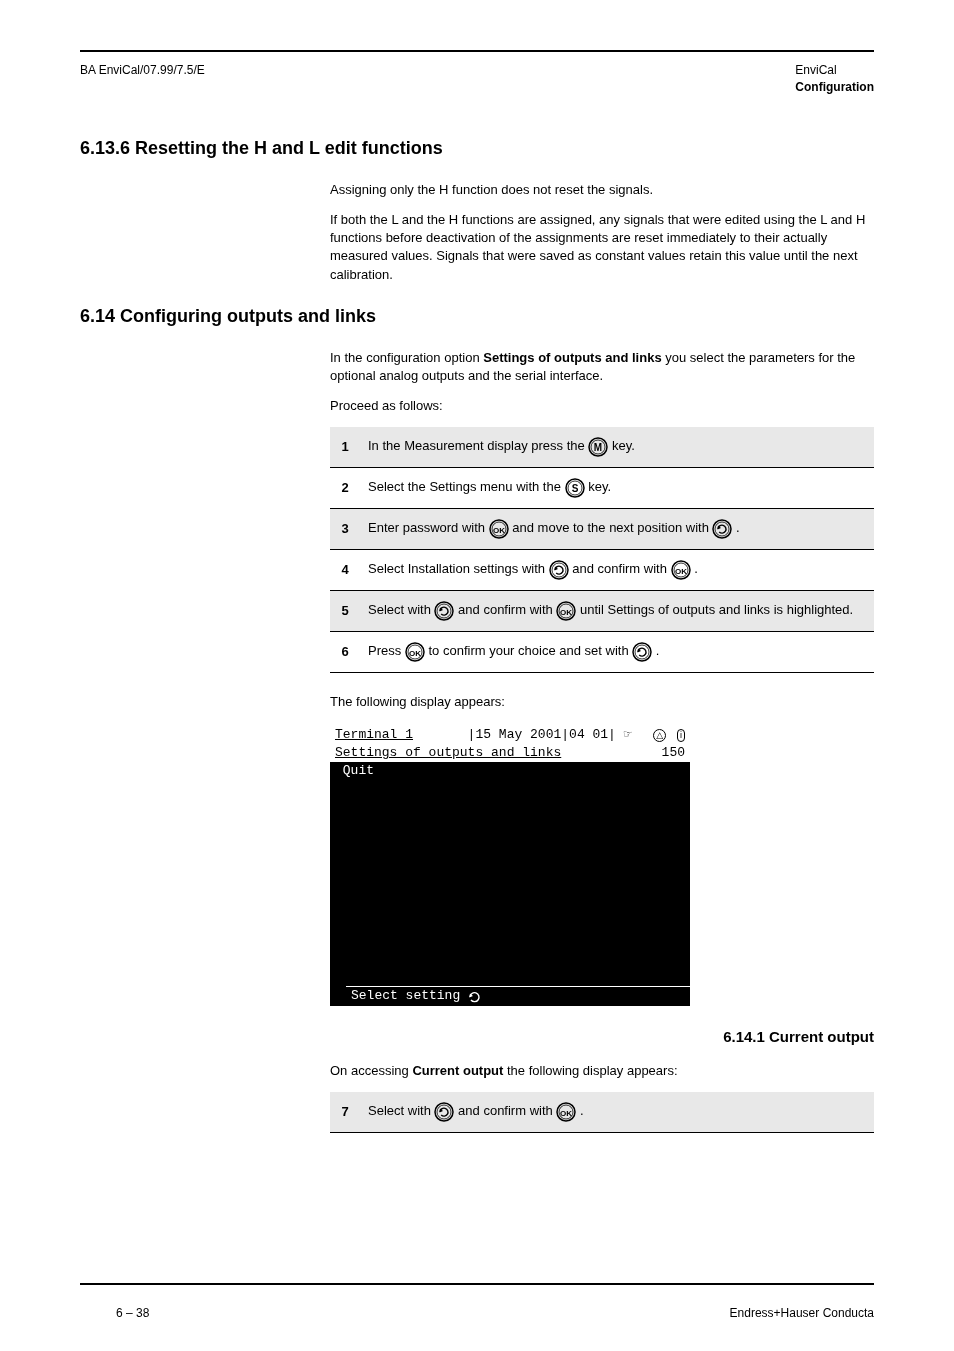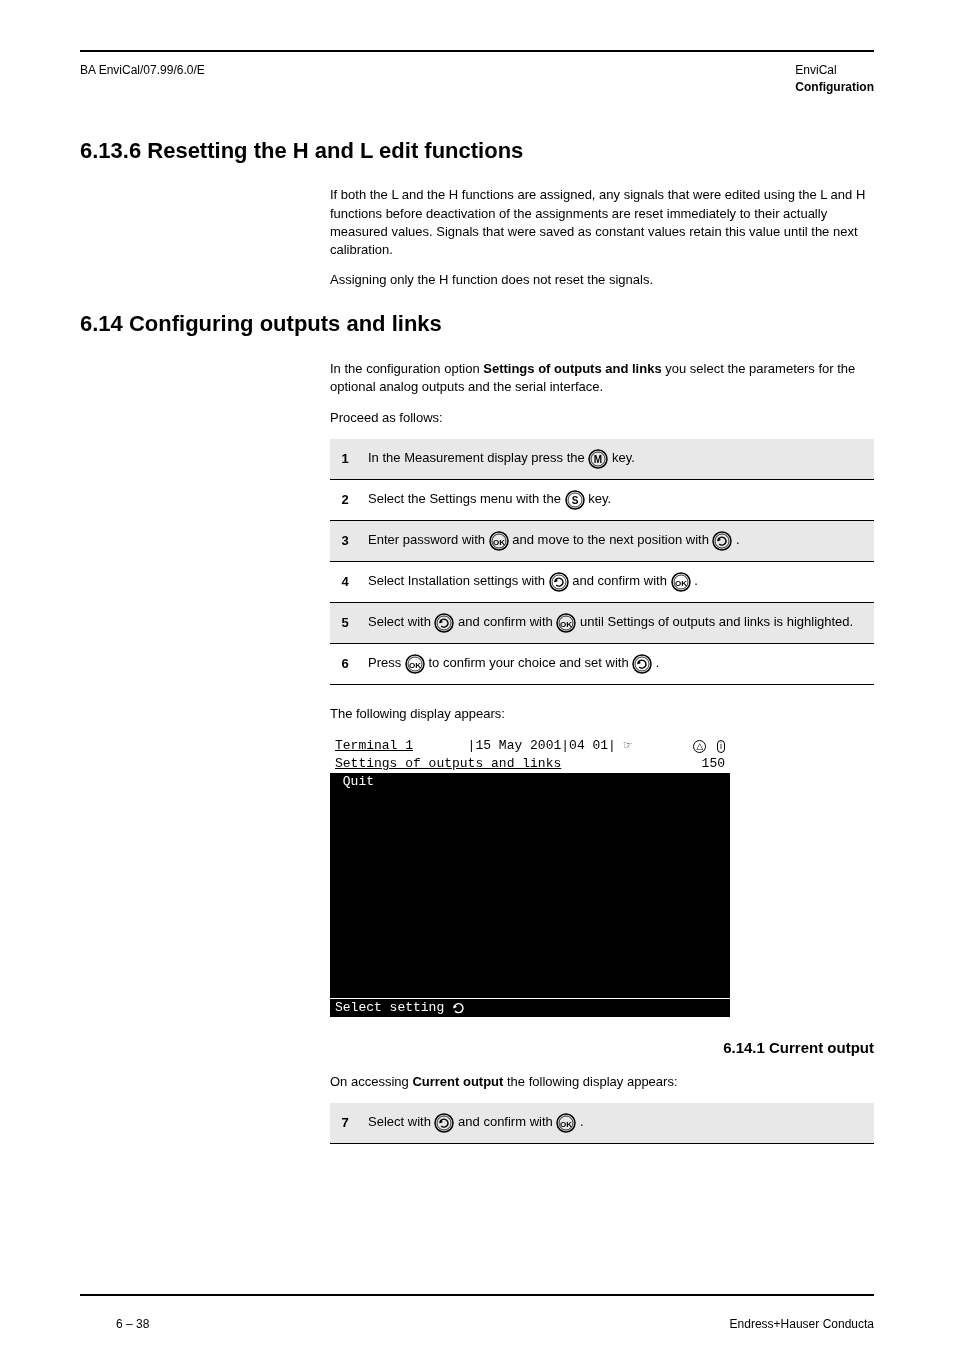--- a/index.html
+++ b/index.html
@@ -10,38 +10,38 @@
     width: 954px;
     font-size: 13px;
     line-height: 1.4;
     color: #000;
   }
   .top-rule { border-top: 2px solid #000; margin-bottom: 10px; }
   .bot-rule { border-top: 2px solid #000; margin-top: 10px; }
   .header { font-size: 12px; margin-bottom: 40px; }
   .header-right { float: right; }
   .clear { clear: both; }
-  .section-title { font-size: 22px; font-weight: bold; margin: 20px 0; }
+  .section-title { font-size: 18px; font-weight: bold; margin: 20px 0; }
   .section-sub { font-size: 15px; font-weight: bold; margin: 15px 0; text-align: right; }
   .para { margin: 12px 0; }
   .body-col { margin-left: 250px; }
   table.steps { width: 100%; border-collapse: collapse; margin: 6px 0 20px 0; font-size: 13px; }
   table.steps td { padding: 10px 8px; border-bottom: 1px solid #000; vertical-align: middle; }
   table.steps td.num { width: 30px; text-align: center; font-weight: bold; }
   table.steps td.desc { }
   table.steps tr.shaded { background: #e8e8e8; }
   .terminal {
-    width: 400px; height: 280px; background: #000; color: #fff;
+    width: 360px; height: 280px; background: #000; color: #fff;
     font-family: "Courier New", monospace; font-size: 13px;
     position: relative; margin: 14px 0 20px 0; line-height: 1.25;
   }
   .tline { padding: 1px 5px; }
   .inv { background: #fff; color: #000; display: inline-block; padding: 0 2px; }
   .invbar { background:#fff; color:#000; padding: 1px 5px; display:flex; justify-content: space-between; }
-  .tfoot { position:absolute; bottom:0; left:0; right:0; padding:1px 5px; border-top: 1px solid #fff; background:#000; color:#fff; display:flex; align-items:center; gap:6px;}
+  .tfoot { position:absolute; bottom:0; left:16px; right:0; padding:1px 5px; border-top: 1px solid #fff; background:#000; color:#fff; display:flex; align-items:center; gap:6px;}
   .ticon { display:inline-block; border:1px solid #000; font-size:9px; padding:0 2px; margin-left:3px; border-radius:8px; font-family: Arial, sans-serif; }
   .footer { font-size: 12px; margin-top: 20px; }
   .footer .left { float:left;margin-left:36px; }
   .footer .right { float:right; }
   svg { vertical-align: middle; }
 </style>
 </head>
 <body>
 
 <svg width="0" height="0" style="position:absolute">
@@ -63,32 +63,32 @@
     </g>
     <g id="icon-cycle-wh">
       <path d="M 4 8 A 4.5 4.5 0 1 1 5 11" fill="none" stroke="#fff" stroke-width="1.4"></path>
       <path d="M 4 4.5 L 3.3 8.5 L 7 7" fill="#fff"></path>
     </g>
   </defs>
 </svg>
 
 <div class="top-rule"></div>
 <div class="header">
-  <span>BA EnviCal/07.99/6.0/E</span>
+  <span>BA EnviCal/07.99/7.5/E</span>
   <span class="header-right">
     <span>EnviCal</span><br>
     <b>Configuration</b>
   </span>
   <div class="clear"></div>
 </div>
 
 <div class="section-title">6.13.6 Resetting the H and L edit functions</div>
 <div class="body-col">
+  <p class="para">Assigning only the H function does not reset the signals.</p>
   <p class="para">If both the L and the H functions are assigned, any signals that were edited using the L and H functions before deactivation of the assignments are reset immediately to their actually measured values. Signals that were saved as constant values retain this value until the next calibration.</p>
-  <p class="para">Assigning only the H function does not reset the signals.</p>
 </div>
 
 <div class="section-title">6.14 Configuring outputs and links</div>
 <div class="body-col">
   <p class="para">
     <span>In the configuration option </span><b>Settings of outputs and links</b><span> you select the parameters for the optional analog outputs and the serial interface.</span>
   </p>
   <p class="para">Proceed as follows:</p>
 
   <table class="steps">

